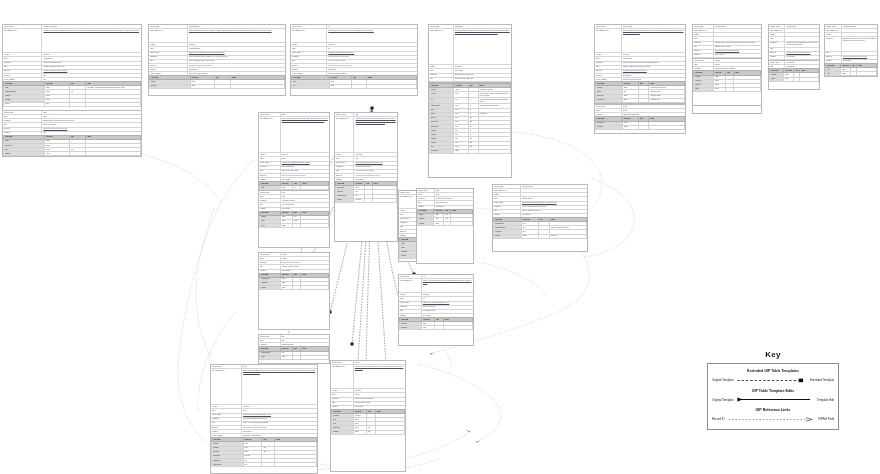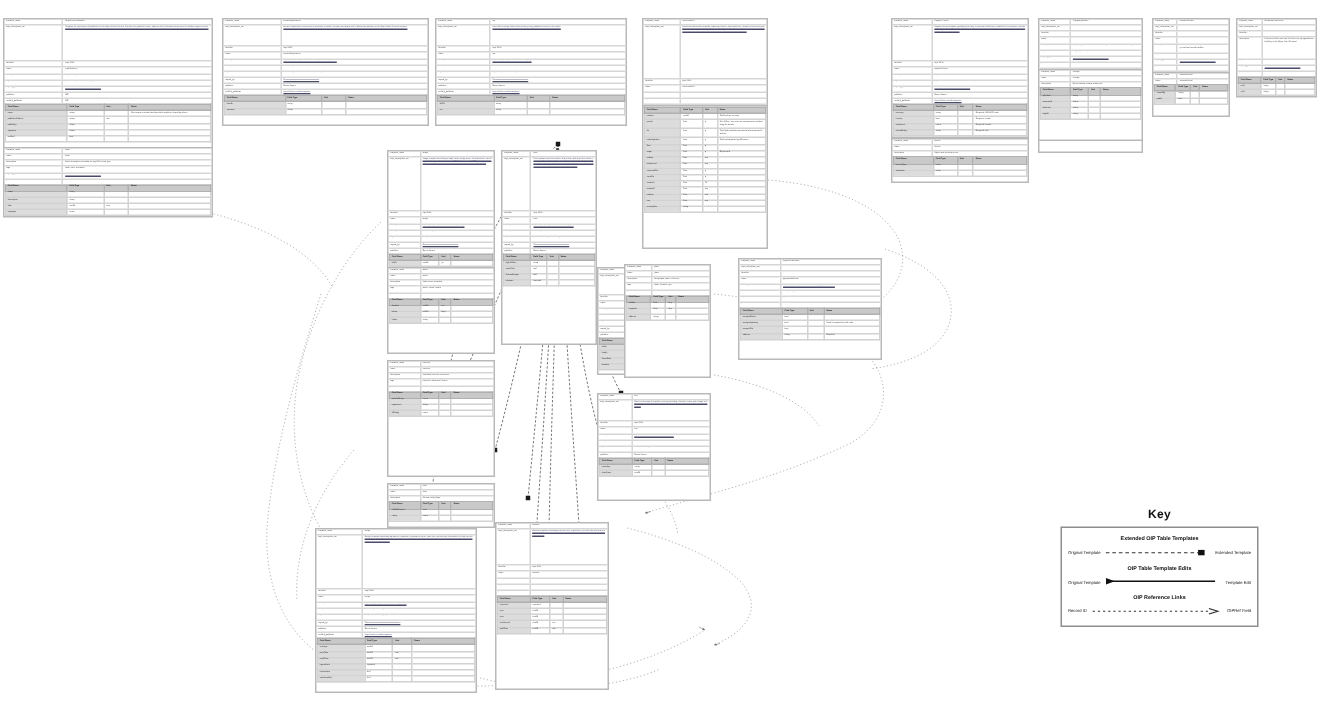--- a/index.html
+++ b/index.html
@@ -1,21 +1,21 @@
 <!DOCTYPE html>
 <html><head>
 <meta charset="utf-8">
 <style>
   html,body{margin:0;padding:0;background:#ffffff;}
   body{
     font-family:"Liberation Sans", sans-serif;
     width:880px;height:474px;overflow:hidden;position:relative;
     -webkit-font-smoothing:none;
   }
-  #canvas{position:absolute;left:0;top:0;width:880px;height:414px;}
+  #canvas{position:absolute;left:0;top:12px;width:880px;height:414px;}
   #links{position:absolute;left:0;top:0;width:880px;height:474px;pointer-events:none;}
 
   
   .card{
     position:absolute;
     background:#ffffff;
     border:1px solid #b9b9b9;
     box-sizing:border-box;
     overflow:hidden;
     font-size:1.35px;

